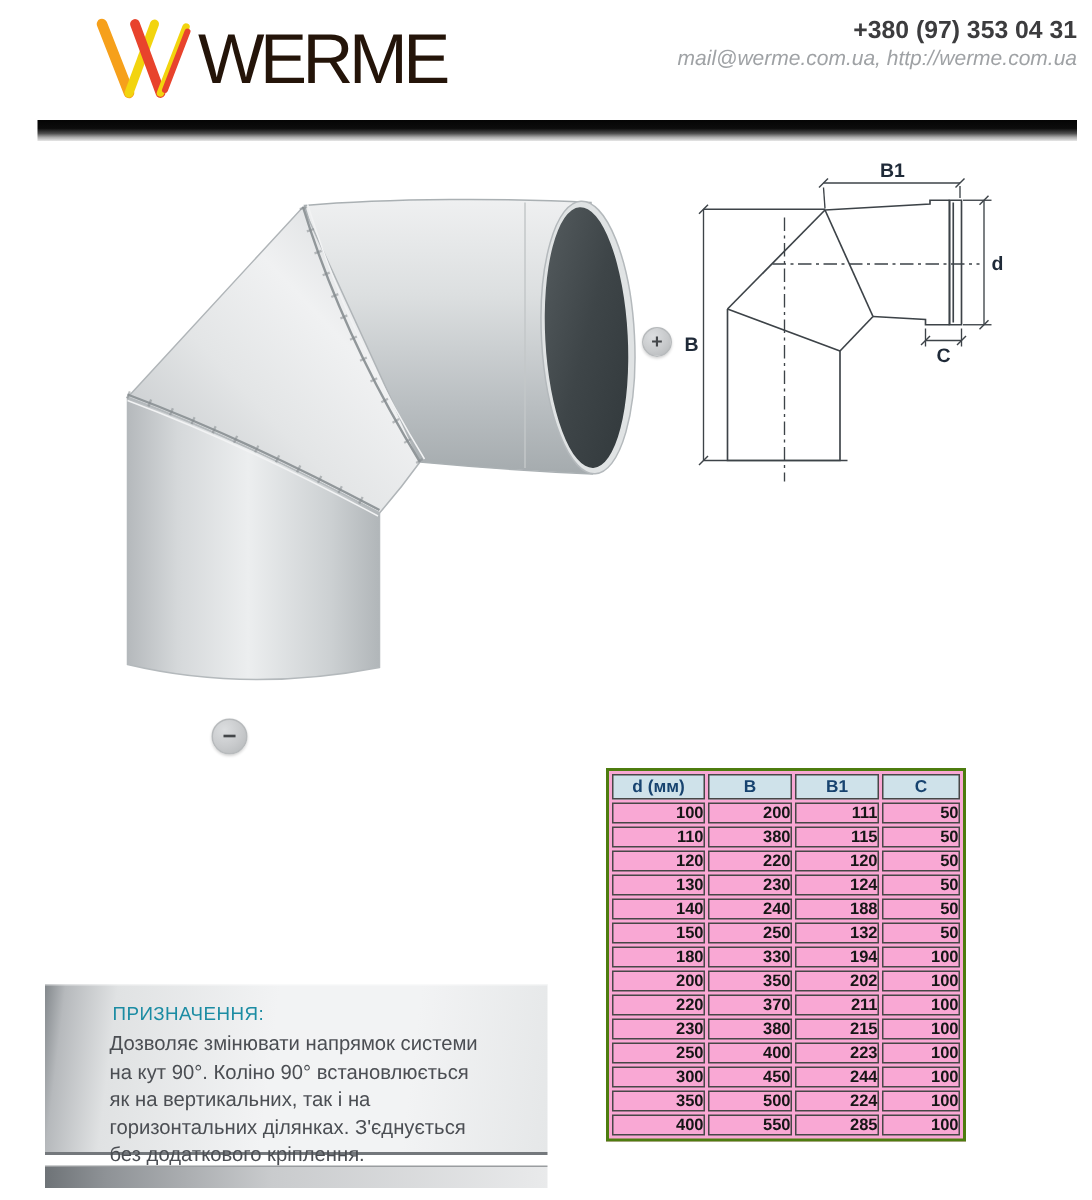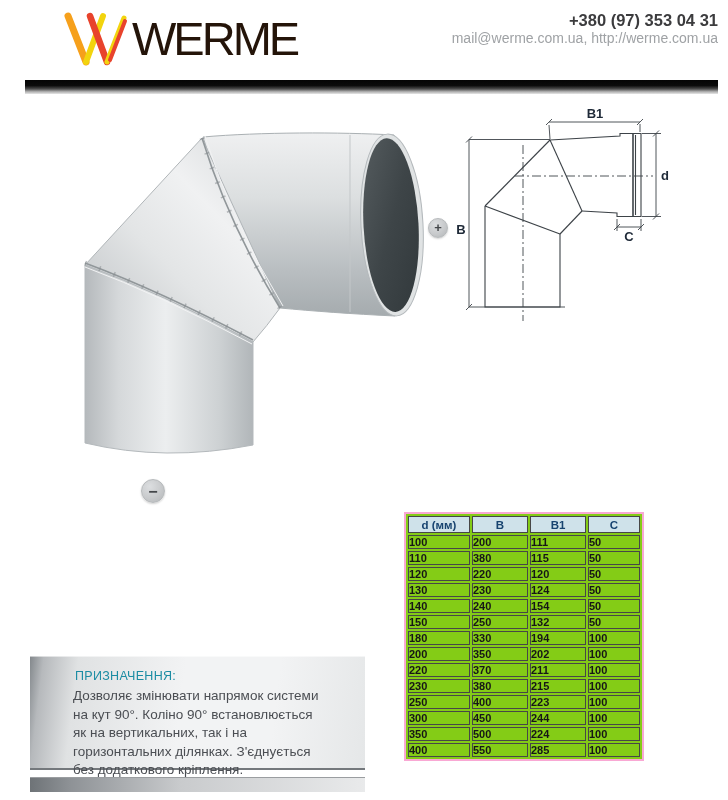--- a/index.html
+++ b/index.html
@@ -5,46 +5,46 @@
   html,body{margin:0;padding:0;background:#fff;}
   .page{position:relative;width:728px;height:800px;background:#ffffff;overflow:hidden;
         font-family:"Liberation Sans","DejaVu Sans",sans-serif;}
 
   
   .brand{position:absolute;left:62px;top:12px;display:flex;align-items:flex-start;gap:4px;}
   .brand-mark{width:66px;height:54px;}
   .brand-title{font-size:47px;font-weight:400;letter-spacing:-3px;color:#241409;line-height:54px;}
   .contacts{position:absolute;top:11px;right:10px;text-align:right;margin-left:42px;}
   .phone{font-size:16.5px;font-weight:bold;color:#3c3c3e;line-height:18px;letter-spacing:0px;}
-  .contacts-line{font-size:14px;color:#9fa2a5;line-height:17px;margin-top:1px;}
+  .contacts-line{font-size:14px;color:#9fa2a5;line-height:17px;margin-top:1px;font-style:italic;}
   .header-rule{position:absolute;left:25px;top:80px;width:693px;height:14px;
        background:linear-gradient(180deg,#050505 0%,#0c0c0c 40%,#4e4e4e 64%,#a9a9a9 82%,#e7e7e7 100%);}
 
   
   .photo{position:absolute;left:60px;top:95px;width:385px;height:395px;}
 
   
   .round-btn{position:absolute;border-radius:50%;border:1px solid #b7babc;
        background:radial-gradient(circle at 35% 30%,#dcdee0 0%,#c8cacc 55%,#b3b6b8 100%);
        color:#44474a;display:flex;align-items:center;justify-content:center;
        font-weight:bold;cursor:pointer;box-shadow:0 1px 2px rgba(0,0,0,.18);}
   .btn-plus{left:428px;top:218px;width:18px;height:18px;font-size:13px;line-height:16px;}
   .btn-minus{left:141px;top:479px;width:22px;height:22px;font-size:16px;line-height:19px;}
 
   
   .diagram{position:absolute;left:450px;top:100px;width:240px;height:230px;}
   .diagram text{font-family:"Liberation Sans",sans-serif;font-size:13px;font-weight:bold;fill:#1f2a38;}
 
   
   .dims{position:absolute;left:404px;top:512px;}
-  table.dims-table{border-collapse:separate;border-spacing:2px;border:2px solid #f9a8d4;background:#84cc16;}
+  table.dims-table{border-collapse:separate;border-spacing:2px;border:2px solid #4d7c0f;background:#f9a8d4;}
   table.dims-table th{background:#cfe2ea;color:#17436f;font-size:11.5px;font-weight:bold;
        border:1px solid #474747;height:15px;padding:0 2px;text-align:center;}
   table.dims-table td{font-size:11px;font-weight:bold;color:#161616;border:1px solid #474747;
-       text-align:left;height:12px;line-height:12px;padding:0;}
+       text-align:right;height:12px;line-height:12px;padding:0;}
 
   
   .panel{position:absolute;left:30px;top:656px;width:335px;height:112px;
        background:linear-gradient(97deg,#83888c 0%,#b6b9bc 4%,#e0e2e3 14%,#f2f3f4 45%,#f2f3f4 72%,#e5e7e8 100%);
        border-bottom:2px solid #74787c;box-shadow:inset 0 1px 0 rgba(255,255,255,.55);}
   .panel-title{position:absolute;left:45px;top:13px;font-size:12.5px;font-weight:normal;color:#1b8ca3;letter-spacing:.3px;}
   .panel-body{position:absolute;left:43px;top:31px;width:285px;font-size:13.5px;line-height:18.5px;
        color:#4b4e53;white-space:pre-line;}
   .panel-next{position:absolute;left:30px;top:777px;width:335px;height:14px;border-top:1px solid #9a9da0;
        background:linear-gradient(90deg,#6e7377 0%,#8e9296 12%,#c9cbcd 45%,#e9eaeb 100%);}
@@ -218,21 +218,21 @@
           </tr>
           <tr>
             <td>130</td>
             <td>230</td>
             <td>124</td>
             <td>50</td>
           </tr>
           <tr>
             <td>140</td>
             <td>240</td>
-            <td>154</td>
+            <td>188</td>
             <td>50</td>
           </tr>
           <tr>
             <td>150</td>
             <td>250</td>
             <td>132</td>
             <td>50</td>
           </tr>
           <tr>
             <td>180</td>

